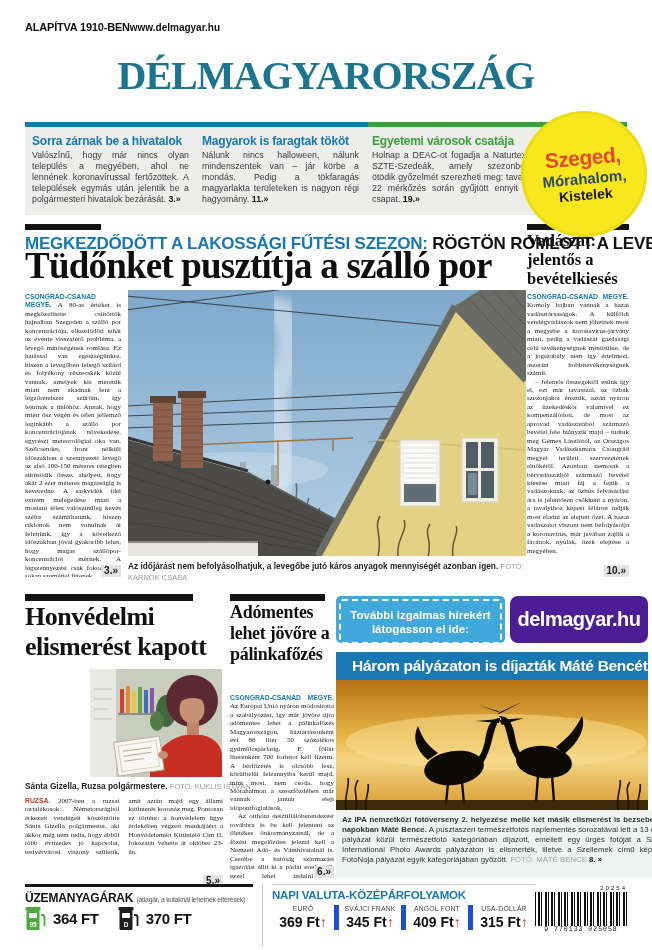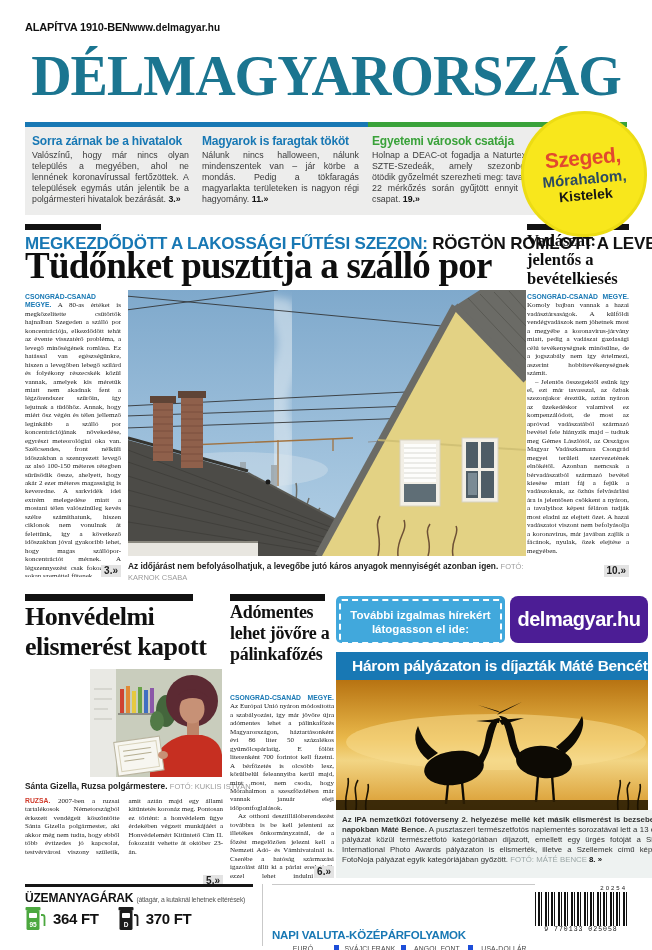--- a/index.html
+++ b/index.html
@@ -6,21 +6,21 @@
   .page{position:relative;width:652px;height:950px;background:#fff;overflow:hidden;
         font-family:"Liberation Sans",sans-serif;color:#111;}
   .abs{position:absolute;}
 
   
   .top-meta{left:25px;top:21px;width:602px;display:flex;align-items:baseline;}
   .founded{font-weight:bold;font-size:11px;letter-spacing:-0.2px;white-space:nowrap;}
   .dateline{font-size:8.5px;color:#333;margin-left:10px;flex:1;white-space:nowrap;overflow:hidden;}
   .website{font-weight:bold;font-size:10px;white-space:nowrap;}
   .masthead{left:25px;top:34px;width:602px;height:84px;font-family:"Liberation Serif",serif;
-            font-weight:bold;font-size:56px;line-height:84px;color:#1b7590;text-align:center;
+            font-weight:bold;font-size:40px;line-height:84px;color:#1b7590;text-align:center;
             letter-spacing:-1px;white-space:nowrap;}
 
   
   .strip-bar{left:25px;top:122px;width:602px;height:5px;
              background:linear-gradient(90deg,#1878b4 0 57%,#3aa23a 57% 100%);}
   .teaser-strip{left:25px;top:127px;width:602px;height:88px;background:#ededec;}
   .teaser-cols{left:32px;top:134px;width:498px;display:flex;gap:13px;}
   .teaser{width:157px;}
   .teaser-title{font-weight:bold;font-size:12px;line-height:14px;margin-bottom:2px;letter-spacing:-0.2px;}
   .t-blue{color:#1878b4;} .t-green{color:#3aa23a;}
@@ -88,21 +88,21 @@
 
   
   .bottom-strip{left:25px;top:884px;width:602px;height:62px;display:flex;}
   .fuel-box{width:228px;border-top:3px solid #161616;padding-top:4px;box-sizing:border-box;}
   .fuel-head{font-weight:800;font-size:12px;letter-spacing:-0.2px;}
   .fuel-note{font-weight:normal;font-size:6.8px;color:#555;}
   .fuel-row{display:flex;align-items:center;gap:7px;margin-top:1px;}
   .fuel-price{font-weight:800;font-size:15px;letter-spacing:-0.3px;}
   .vdiv{width:1px;background:#c9c9c9;margin:0 9px;}
   .cur-box{flex:1;border-top:1px solid #c9c9c9;padding-top:4px;box-sizing:border-box;}
-  .cur-head{font-weight:800;font-size:11.5px;color:#1878b4;letter-spacing:-0.2px;margin-top:40px;}
+  .cur-head{font-weight:800;font-size:11.5px;color:#1878b4;letter-spacing:-0.2px;}
   .cur-row{display:flex;margin-top:4px;}
   .cur-cell{flex:1;text-align:center;border-left:5px solid #1d4ed8;}
   .cur-cell:first-child{border-left:none;}
   .cur-name{font-size:6.8px;color:#444;letter-spacing:0.2px;}
   .cur-val{font-weight:800;font-size:14px;margin-top:2px;}
   .up{color:#d2232a;font-weight:800;}
   .barcode-box{width:92px;padding-top:1px;position:relative;}
   .issue{font-size:6px;text-align:right;letter-spacing:2px;color:#222;}
   .bars{height:34px;margin-top:1px;background:
         repeating-linear-gradient(90deg,#111 0 1px,transparent 1px 3px,#111 3px 5px,transparent 5px 6px,

